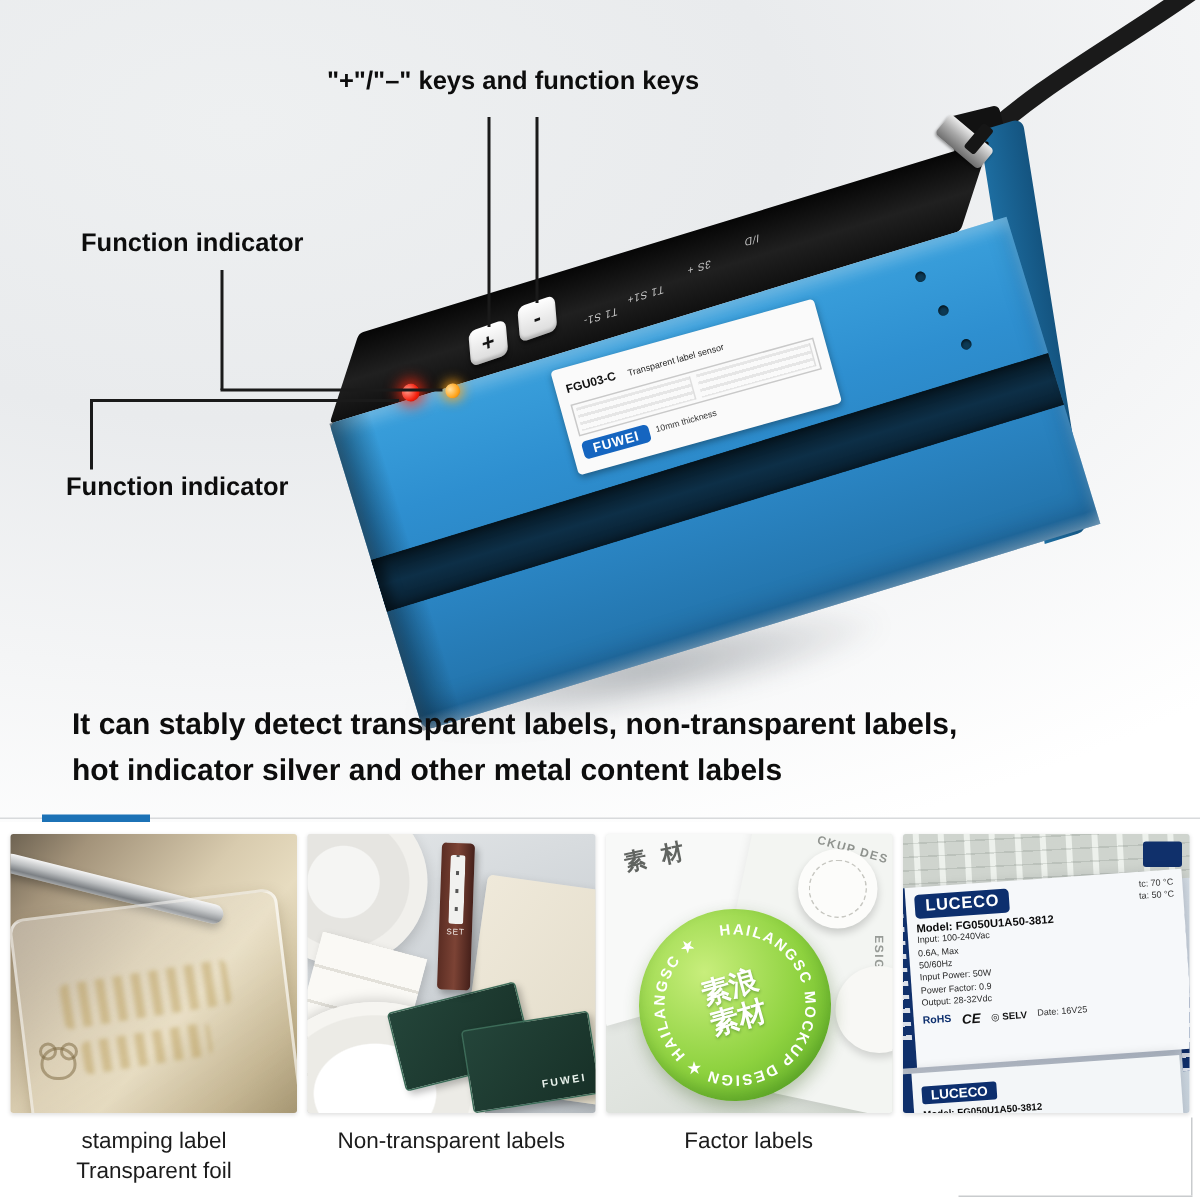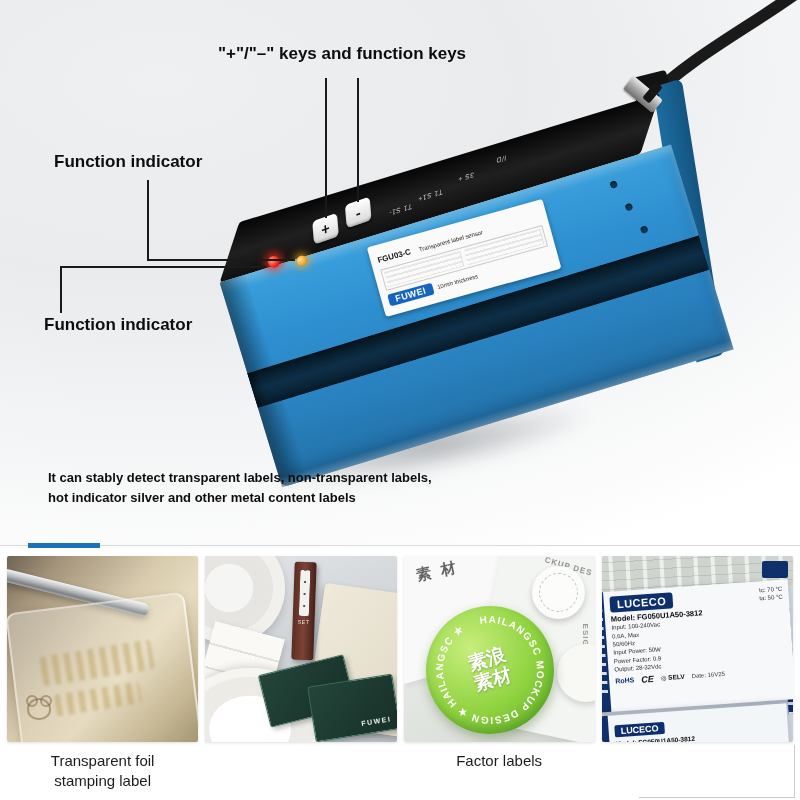--- a/index.html
+++ b/index.html
@@ -79,21 +79,21 @@
   .callout-fi-bottom{left:44px;top:312px;line-height:1.55;}
   .cl{position:absolute;background:#1a1a1a;}
   .cl-keys-1{left:325px;top:78px;width:1.5px;height:140px;}
   .cl-keys-2{left:357px;top:78px;width:1.5px;height:124px;}
   .cl-fit-v{left:147px;top:180px;width:1.5px;height:80px;}
   .cl-fit-h{left:147px;top:259px;width:148px;height:1.5px;}
   .cl-fib-v{left:60px;top:267px;width:1.5px;height:46px;}
   .cl-fib-h{left:60px;top:266px;width:206px;height:1.5px;}
 
   
-  .headline{position:absolute;left:48px;top:468px;font-size:13px;font-weight:bold;color:#0d0d0d;line-height:1.56;}
+  .headline{position:absolute;left:48px;top:468px;font-size:20px;font-weight:bold;color:#0d0d0d;line-height:1.56;}
   .divider{position:absolute;left:0;top:543px;width:800px;height:5px;}
   .divider::before{content:"";position:absolute;left:0;top:2px;width:100%;height:1px;background:#d8dadc;}
   .divider-accent{position:absolute;left:28px;top:0;width:72px;height:5px;background:#1c72b6;}
 
   
   .cards{position:absolute;left:0;top:556px;width:800px;padding:0 7px;box-sizing:border-box;display:flex;gap:7px;}
   .card{flex:1;min-width:0;}
   .thumb{height:186px;border-radius:2px;position:relative;overflow:hidden;box-shadow:0 1px 3px rgba(0,0,0,.12);}
   .caption{margin-top:9px;text-align:center;font-size:15px;color:#1c1c1c;line-height:1.3;}
 
@@ -280,40 +280,41 @@
 
     <figure class="card" style="margin:0">
       <div class="thumb t1">
         <div class="rod"></div>
         <div class="foil-sheet"></div>
         <div class="gold-script gs1"></div>
         <div class="gold-script gs2"></div>
         <div class="bear"></div>
       </div>
       <figcaption class="caption">
+        <div>stamping label</div>
         <div>Transparent foil</div>
-        <div>stamping label</div>
       </figcaption>
     </figure>
 
     <figure class="card" style="margin:0">
       <div class="thumb t2">
         <div class="sheet2"></div>
         <div class="roll-top"></div>
         <div class="label-strip"></div>
         <div class="roll-bottom"></div>
         <div class="glabel glabel1"></div>
         <div class="glabel glabel2">
           <span class="glabel-brand">FUWEI</span>
         </div>
         <div class="dispenser">
           <div class="dispenser-panel"></div>
           <div class="dispenser-set">SET</div>
         </div>
       </div>
+      <figcaption class="caption">Non-transparent labels</figcaption>
     </figure>
 
     <figure class="card" style="margin:0">
       <div class="thumb t3">
         <div class="psheet1"></div>
         <div class="psheet2"></div>
         <div class="frag frag-tl">素 材</div>
         <div class="frag frag-tr">CKUP DES</div>
         <div class="frag frag-r">ESIGN</div>
         <div class="wsticker"></div>

